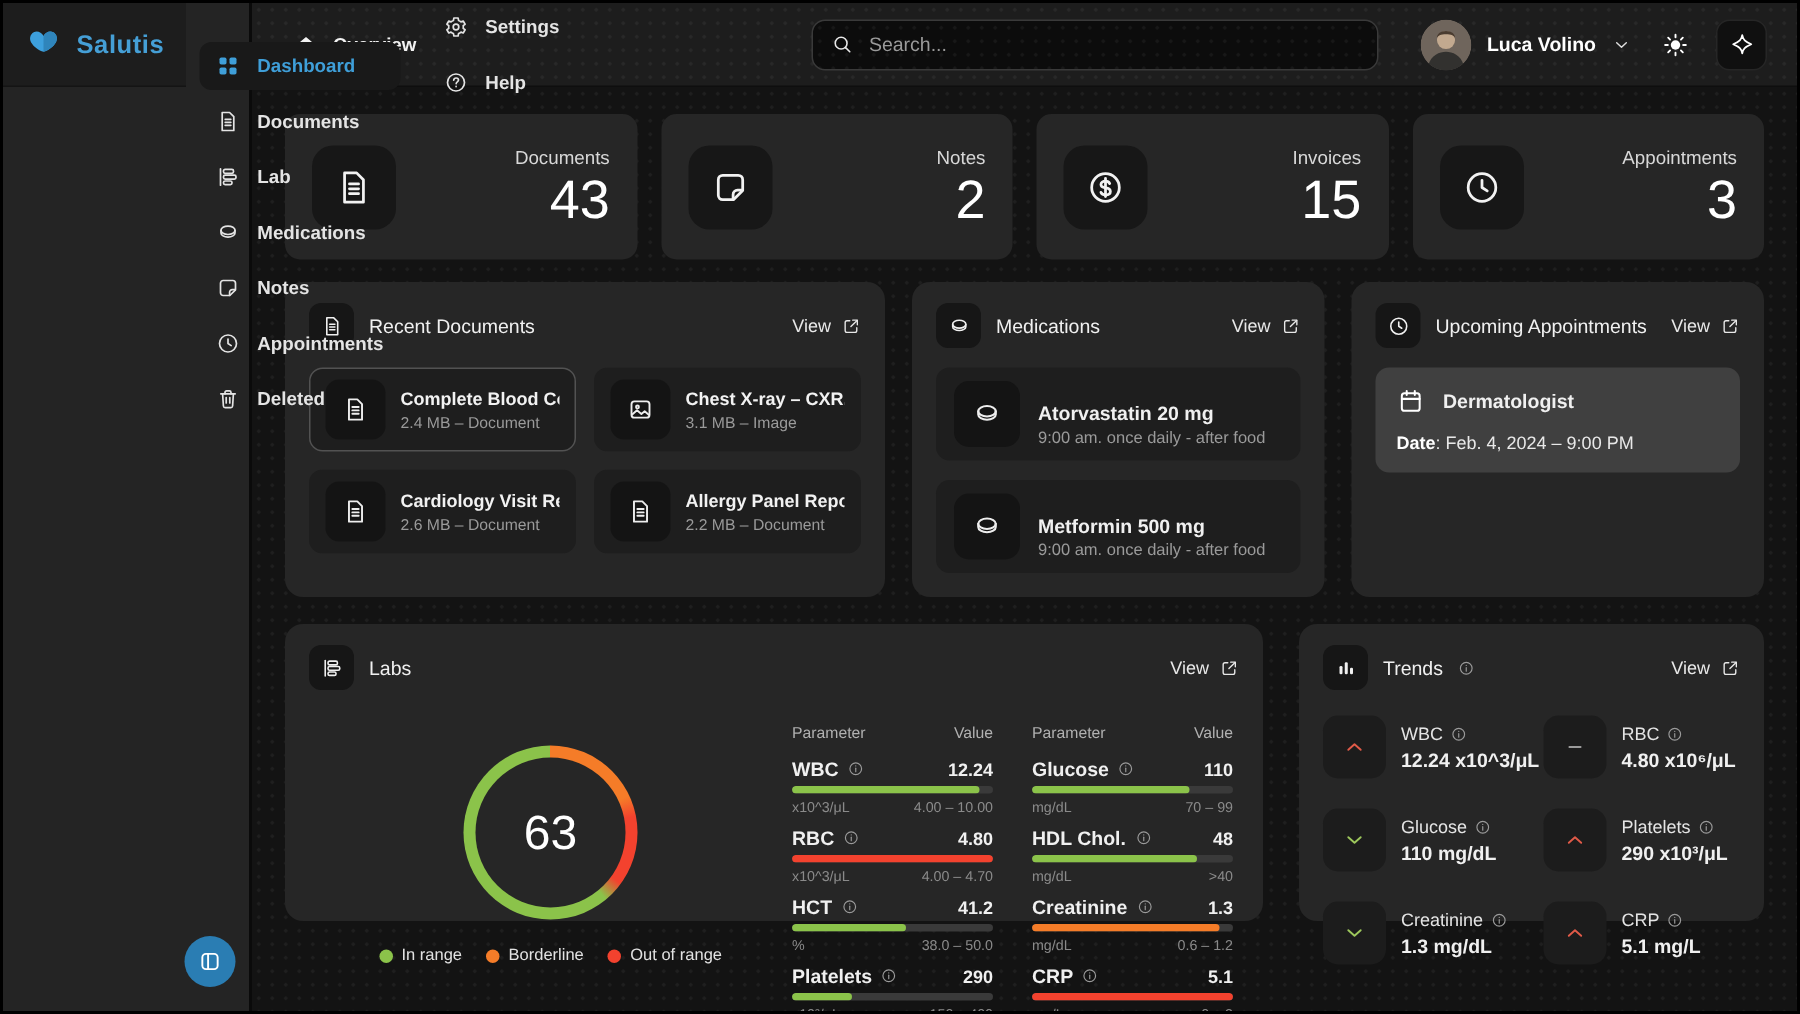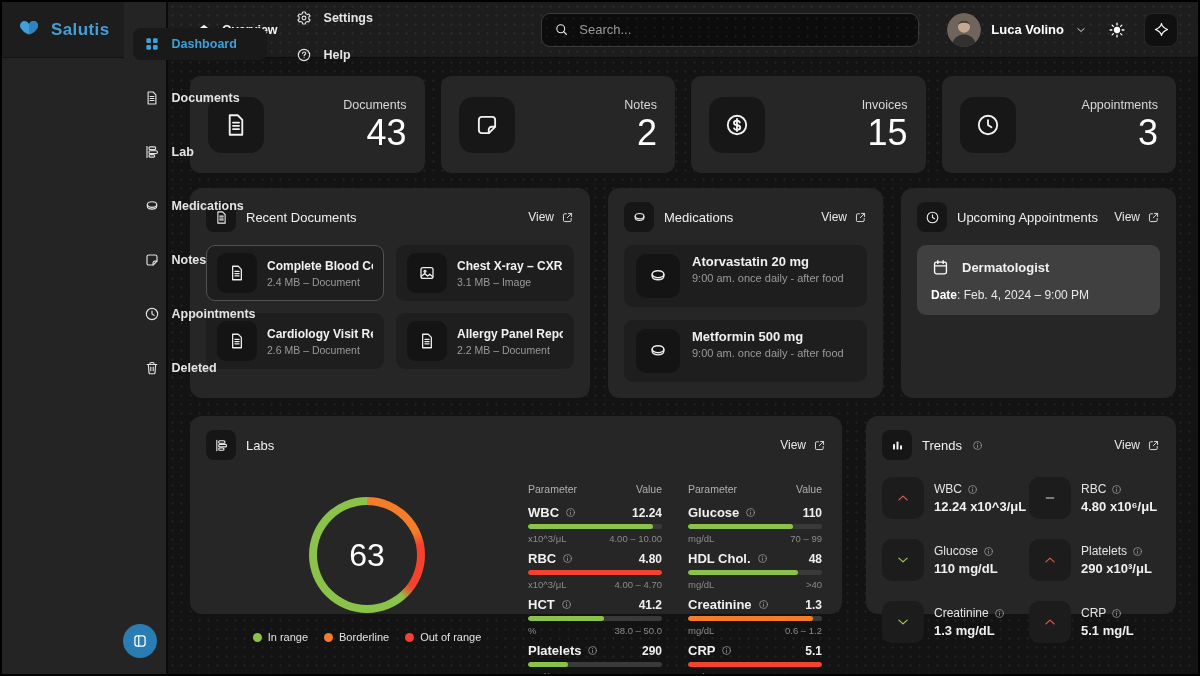--- a/index.html
+++ b/index.html
@@ -5,21 +5,21 @@
   * { margin:0; padding:0; box-sizing:border-box; }
   html,body { background:#000; }
   body { width:1200px; height:676px; font-family:"Liberation Sans", sans-serif; color:#f0f0f0; overflow:hidden; }
   .app { width:1200px; height:676px; display:flex; border:2px solid #000; }
 
   
   .sidebar { width:166px; background:#242424; display:flex; flex-direction:row; position:relative; border-right:2px solid #0a0a0a; }
   .logo-row { height:56px; background:#1d1d1d; display:flex; align-items:center; gap:9px; padding:0 14px; border-bottom:1px solid #141414; flex:none; }
   .logo-ic { width:26px; height:26px; flex:none; }
   .brand-name { color:#459fd6; font-size:17px; font-weight:600; letter-spacing:.4px; }
-  nav { padding:26px 9px 0; display:flex; flex-direction:column; gap:22px; flex:1; }
+  nav { padding:26px 9px 0; display:flex; flex-direction:column; gap:5px; flex:1; }
   .nav-item { display:flex; align-items:center; gap:12px; padding:8px 11px; border-radius:8px; color:#e4e4e4; font-size:12.5px; font-weight:600; cursor:pointer; }
   .nav-item.active { background:#191919; color:#3f9fd9; }
   .ic { display:grid; place-items:center; color:inherit; }
   .ic svg { width:100%; height:100%; display:block; }
   .nav-ic { width:16px; height:16px; flex:none; }
   .sidebar-footer { padding:0 9px 64px; display:flex; flex-direction:column; gap:5px; }
   .fab { position:absolute; right:9px; bottom:16px; width:34px; height:34px; border-radius:50%; background:#2a7db3; border:none; color:#fff; display:grid; place-items:center; cursor:pointer; }
   .fab .ic { width:18px; height:18px; }
 
   
@@ -65,21 +65,21 @@
 
   .docs-grid { display:grid; grid-template-columns:1fr 1fr; gap:12px; }
   .doc-item { background:#1e1e1e; border-radius:9px; padding:8px 10px; height:56px; display:flex; gap:10px; align-items:center; border:1px solid transparent; cursor:pointer; min-width:0; }
   .doc-item.selected { border-color:#525252; }
   .doc-icon { width:40px; height:40px; border-radius:9px; background:#141414; display:grid; place-items:center; color:#eee; flex:none; }
   .doc-icon .ic { width:18px; height:18px; }
   .doc-text { min-width:0; }
   .doc-name { font-size:12px; font-weight:700; color:#f2f2f2; white-space:nowrap; overflow:hidden; }
   .doc-meta { font-size:10.5px; color:#9a9a9a; margin-top:3px; }
 
-  .med-item { background:#1e1e1e; border-radius:9px; padding:9px 12px; height:62px; display:flex; gap:12px; align-items:flex-start; margin-bottom:13px; cursor:pointer; }
+  .med-item { background:#1e1e1e; border-radius:9px; padding:9px 12px; height:62px; display:flex; gap:12px; align-items:flex-end; margin-bottom:13px; cursor:pointer; }
   .med-icon { width:44px; height:44px; border-radius:10px; background:#141414; display:grid; place-items:center; color:#eee; flex:none; }
   .med-icon .ic { width:20px; height:20px; }
   .med-name { font-size:13px; font-weight:700; }
   .med-sched { font-size:11px; color:#9a9a9a; margin-top:3px; }
 
   .appt-item { background:#404040; border-radius:9px; padding:13px 14px; cursor:pointer; }
   .appt-top { display:flex; align-items:center; gap:12px; font-size:13px; font-weight:700; margin-bottom:11px; }
   .appt-top .ic { width:19px; height:19px; color:#fff; }
   .appt-date { font-size:12px; color:#e8e8e8; }
   .appt-date b { font-weight:800; color:#fff; }

